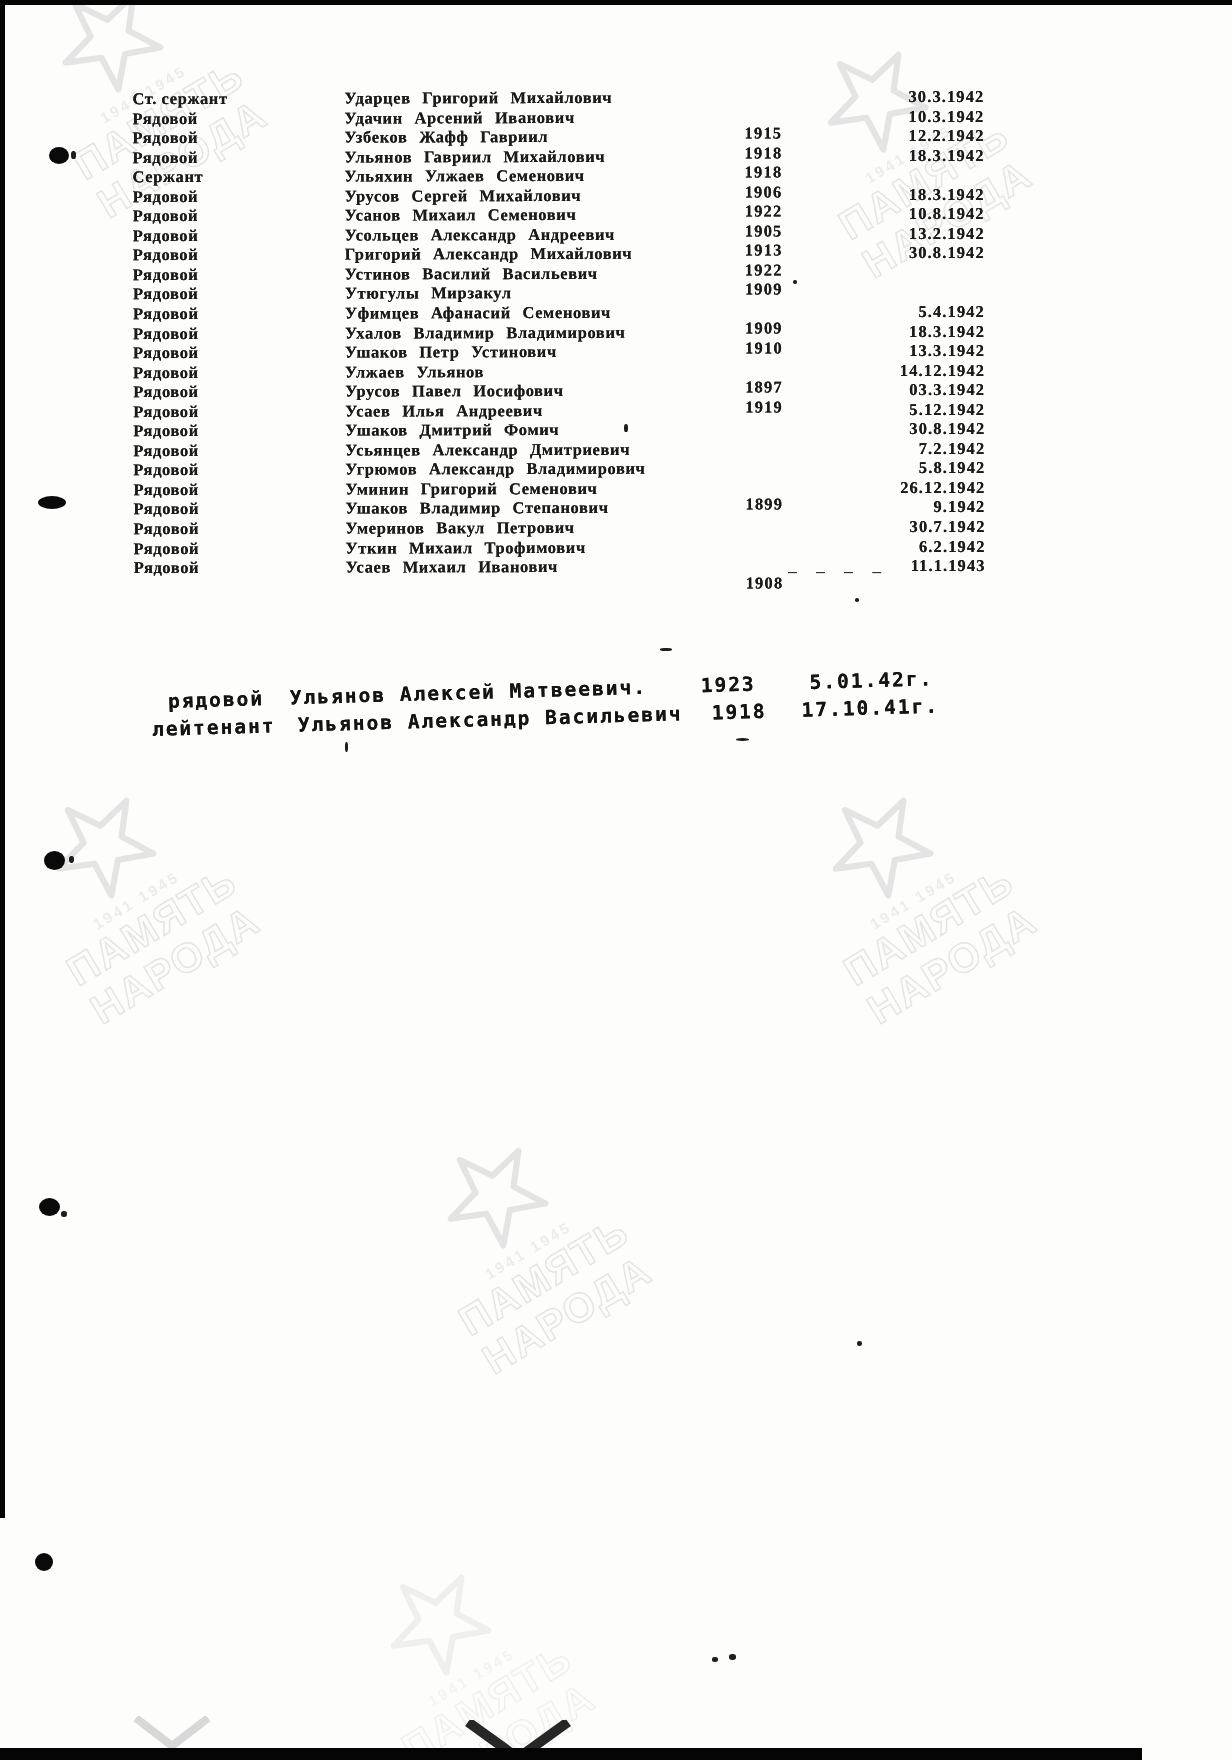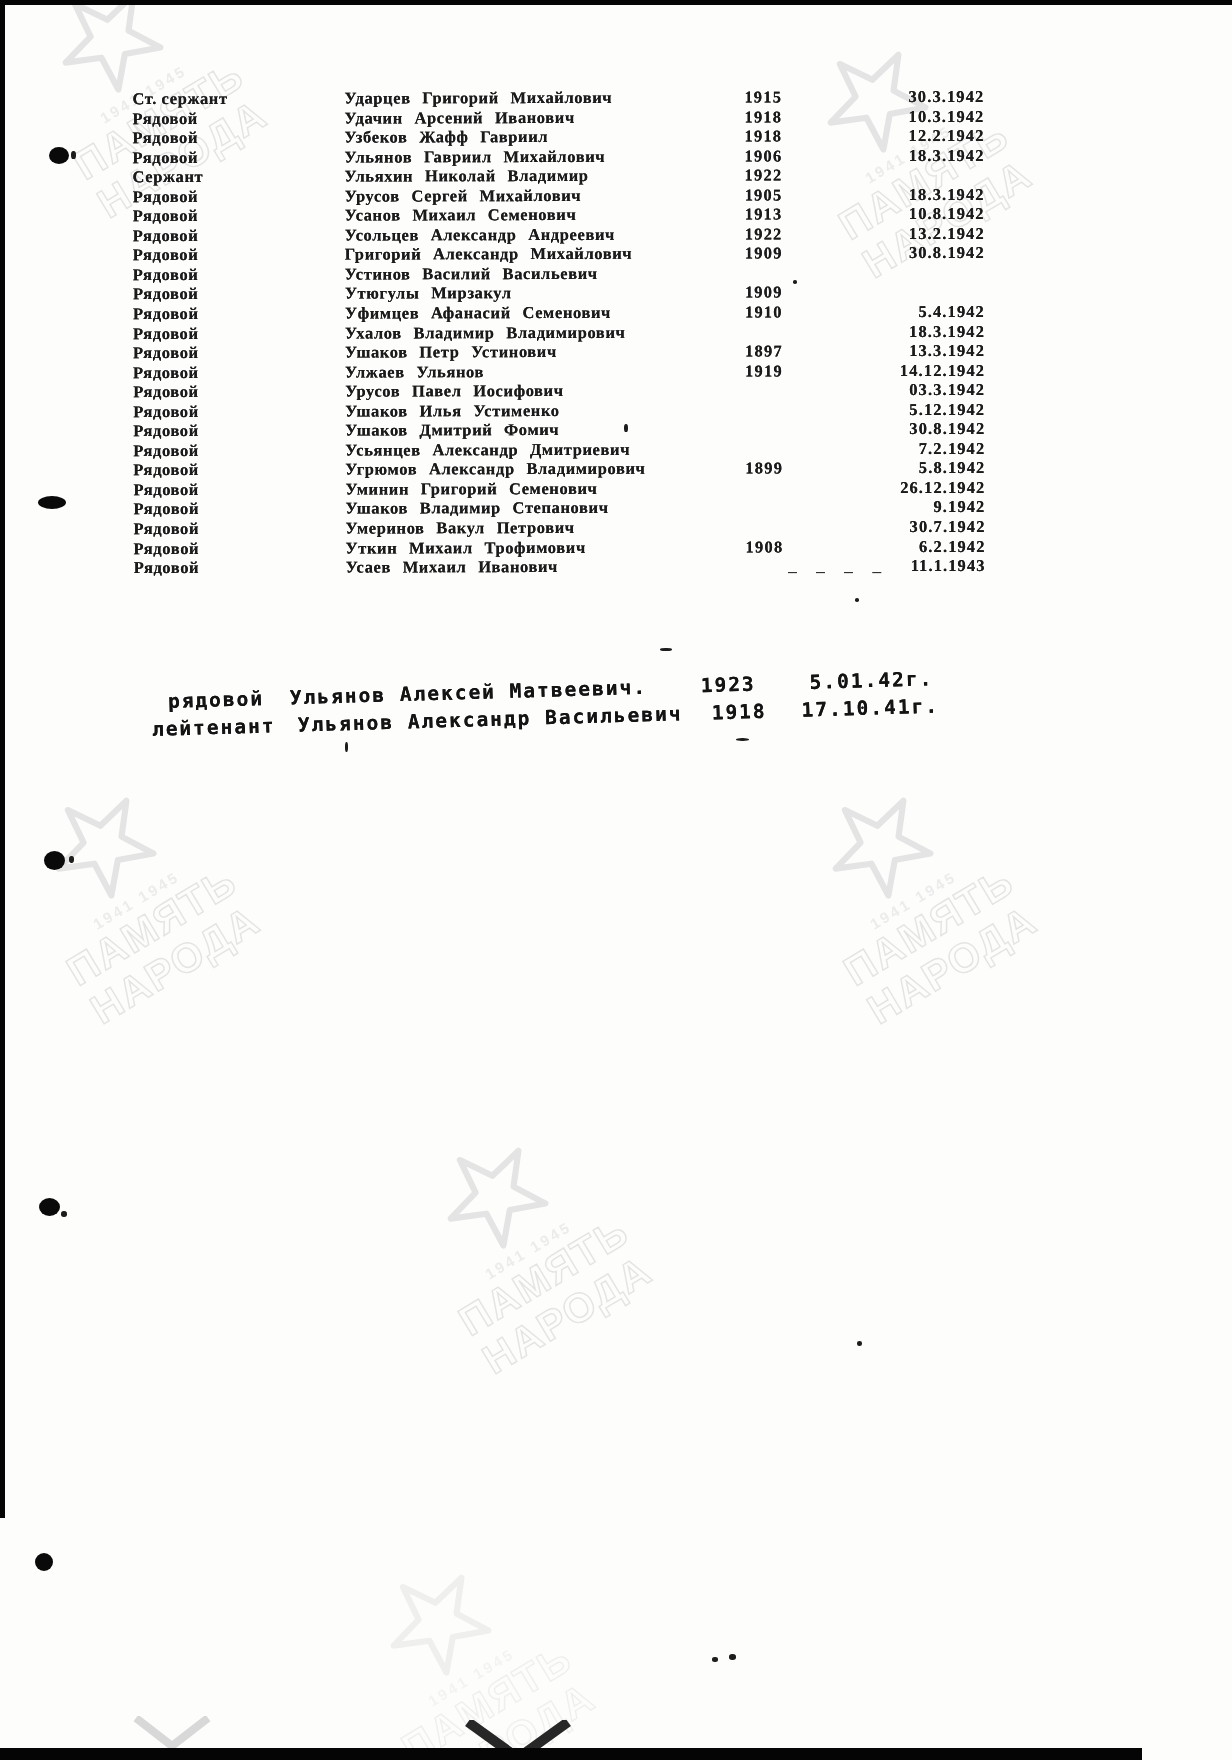--- a/index.html
+++ b/index.html
@@ -49,21 +49,21 @@
   }
   .row{
     display:grid;
     grid-template-columns:212px 400px 92px 148px;
     height:19.55px;line-height:19.55px;
     font-size:16.5px;font-weight:700;letter-spacing:.6px;
     text-shadow:0 0 .45px #222;
     white-space:nowrap;
   }
   .c-name{word-spacing:7px;}
-  .c-year{letter-spacing:1.2px;}
+  .c-year{letter-spacing:1.2px;margin-top:36px;}
   .c-date{text-align:right;letter-spacing:1.1px;}
 
   
   .appended{position:absolute;color:#141414;}
   .ap-line{
     position:absolute;height:26px;white-space:nowrap;
     font-family:"DejaVu Sans Mono",monospace;
     font-weight:700;font-size:19.5px;letter-spacing:2px;
     transform:rotate(-1.7deg);transform-origin:left center;
     text-shadow:0 0 .6px #111;
@@ -160,21 +160,21 @@
         <div class="c-date">12.2.1942</div>
       </div>
       <div class="row">
         <div class="c-rank">Рядовой</div>
         <div class="c-name">Ульянов Гавриил Михайлович</div>
         <div class="c-year">1906</div>
         <div class="c-date">18.3.1942</div>
       </div>
       <div class="row">
         <div class="c-rank">Сержант</div>
-        <div class="c-name">Ульяхин Николай Владимир</div>
+        <div class="c-name">Ульяхин Улжаев Семенович</div>
         <div class="c-year">1922</div>
         <div class="c-date"></div>
       </div>
       <div class="row">
         <div class="c-rank">Рядовой</div>
         <div class="c-name">Урусов Сергей Михайлович</div>
         <div class="c-year">1905</div>
         <div class="c-date">18.3.1942</div>
       </div>
       <div class="row">
@@ -232,21 +232,21 @@
         <div class="c-date">14.12.1942</div>
       </div>
       <div class="row">
         <div class="c-rank">Рядовой</div>
         <div class="c-name">Урусов Павел Иосифович</div>
         <div class="c-year"></div>
         <div class="c-date">03.3.1942</div>
       </div>
       <div class="row">
         <div class="c-rank">Рядовой</div>
-        <div class="c-name">Ушаков Илья Устименко</div>
+        <div class="c-name">Усаев Илья Андреевич</div>
         <div class="c-year"></div>
         <div class="c-date">5.12.1942</div>
       </div>
       <div class="row">
         <div class="c-rank">Рядовой</div>
         <div class="c-name">Ушаков Дмитрий Фомич</div>
         <div class="c-year"></div>
         <div class="c-date">30.8.1942</div>
       </div>
       <div class="row">

